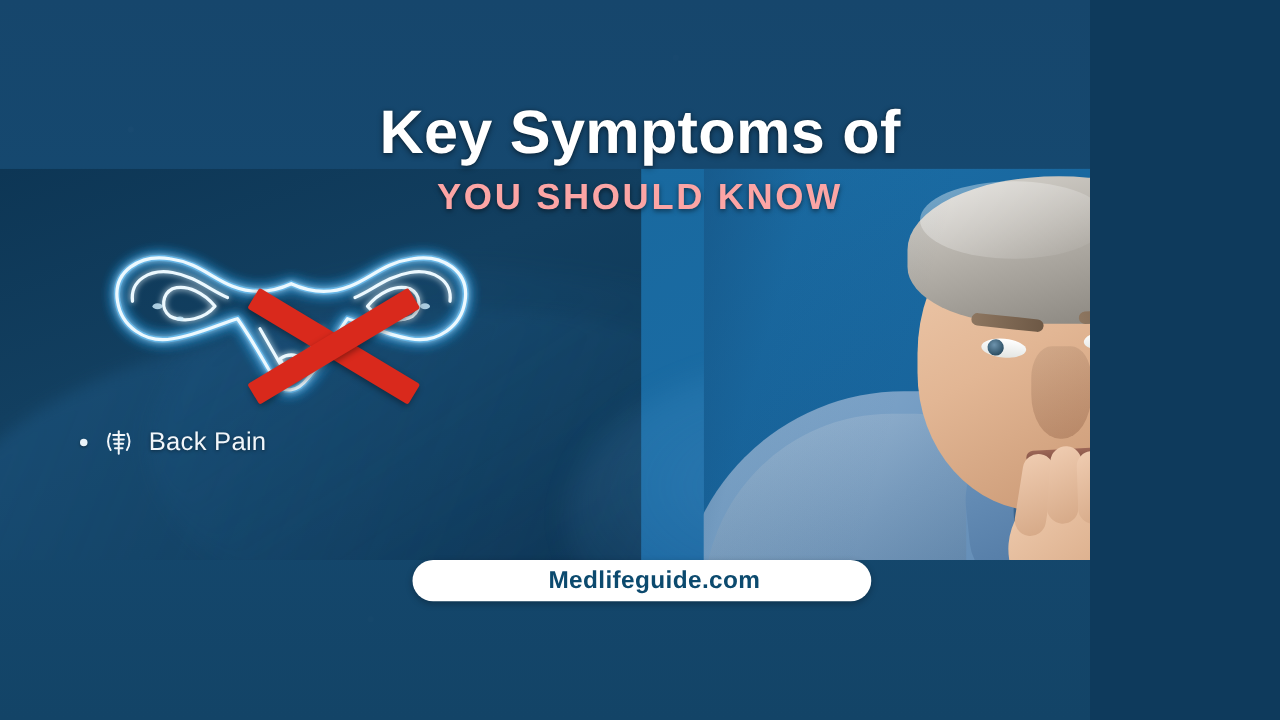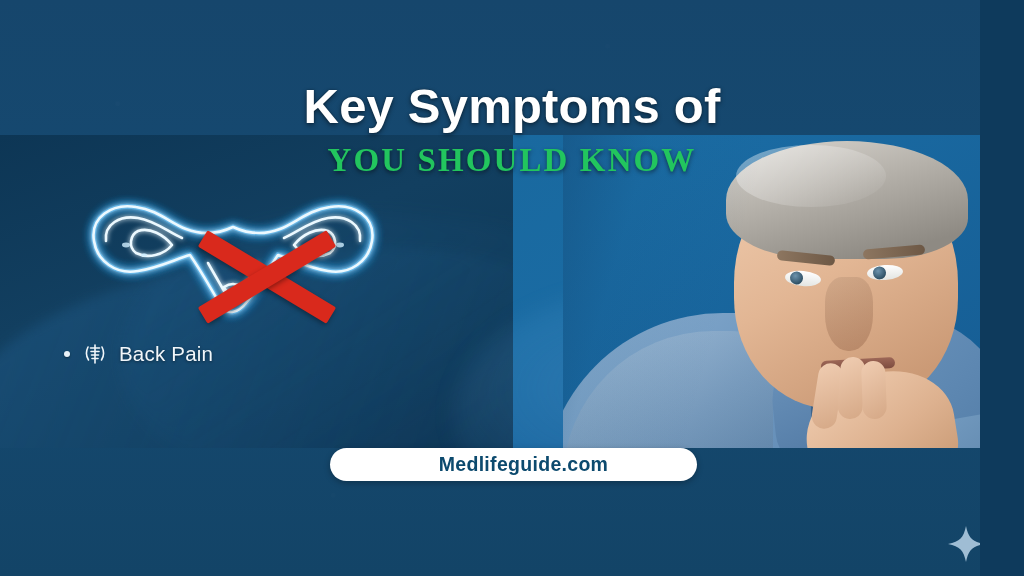--- a/index.html
+++ b/index.html
@@ -1,19 +1,19 @@
 <!DOCTYPE html>
 <html><head>
 <meta charset="utf-8">
 <style>
   html,body{margin:0;padding:0;background:#0e3a5c;}
   body{width:1024px;height:576px;overflow:hidden;
        font-family:"Liberation Sans","DejaVu Sans",sans-serif;}
 
-  #poster{position:relative;width:980px;height:576px;overflow:hidden;
+  #poster{position:relative;width:872px;height:576px;overflow:hidden;
           background:#154a72;}
 
   
   .outer-bg{position:absolute;inset:0;
      background:linear-gradient(180deg,#16466c 0%,#154a72 45%,#134467 100%);}
   .outer-noise{position:absolute;inset:0;opacity:.25;
      background:
        radial-gradient(circle at 12% 18%, rgba(255,255,255,.05) 0 2px, transparent 3px),
        radial-gradient(circle at 62% 8%, rgba(255,255,255,.04) 0 2px, transparent 3px),
        radial-gradient(circle at 34% 86%, rgba(255,255,255,.04) 0 2px, transparent 3px),
@@ -37,23 +37,23 @@
      border-radius:50%;
      background:radial-gradient(ellipse at 40% 40%,rgba(90,165,220,.28),rgba(20,80,130,0) 70%);
      filter:blur(10px);}
 
   
   .headline{position:absolute;left:0;top:78px;width:1024px;text-align:center;
      z-index:40;pointer-events:none;}
   .title-line{color:#ffffff;font-weight:bold;font-size:49px;line-height:57px;
      letter-spacing:.2px;
      text-shadow:0 2px 5px rgba(0,0,0,.45), 0 0 2px rgba(0,0,0,.35);}
-  .subtitle{margin-top:7px;color:#22c55e;font-weight:bold;font-size:33px;
+  .subtitle{margin-top:7px;color:#fca5a5;font-weight:bold;font-size:29px;
      letter-spacing:2.1px;
-     text-shadow:0 2px 4px rgba(0,0,0,.5);font-family:Liberation Serif, serif;}
+     text-shadow:0 2px 4px rgba(0,0,0,.5);}
 
   
   .neon-wrap{position:absolute;left:78px;top:183px;width:310px;height:150px;z-index:30;}
   .neon-wrap svg{display:block;width:310px;height:150px;overflow:visible;}
 
   
   .redx{position:absolute;left:196px;top:236px;width:142px;height:82px;z-index:34;}
   .redx .bar{position:absolute;left:50%;top:50%;width:150px;height:19px;
      background:#d9291c;border-radius:2px;
      box-shadow:0 2px 5px rgba(0,0,0,.38);}

